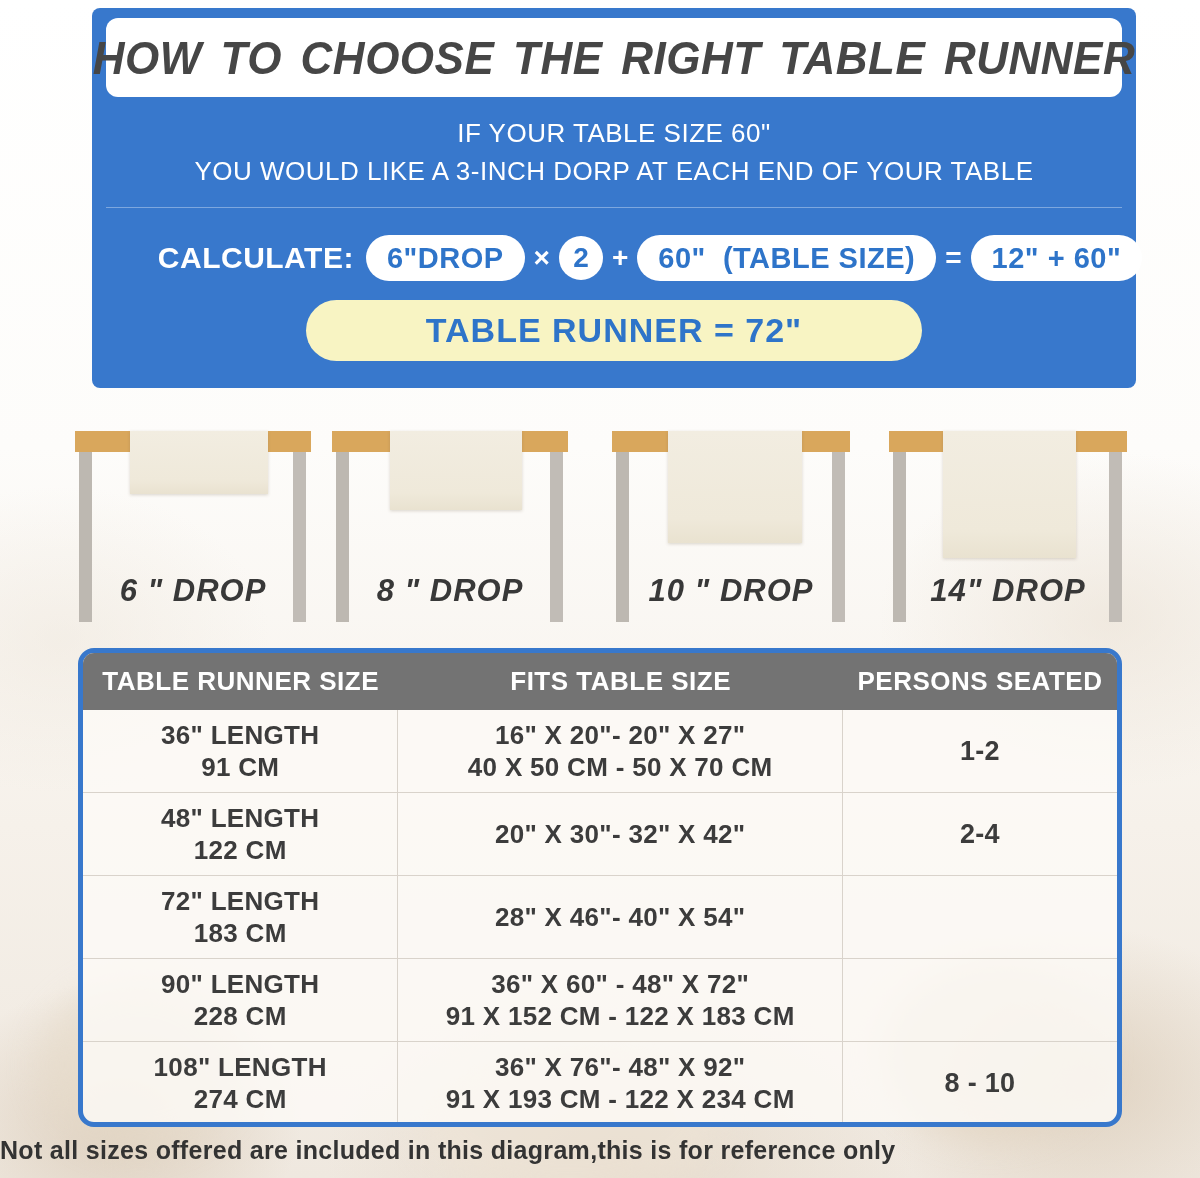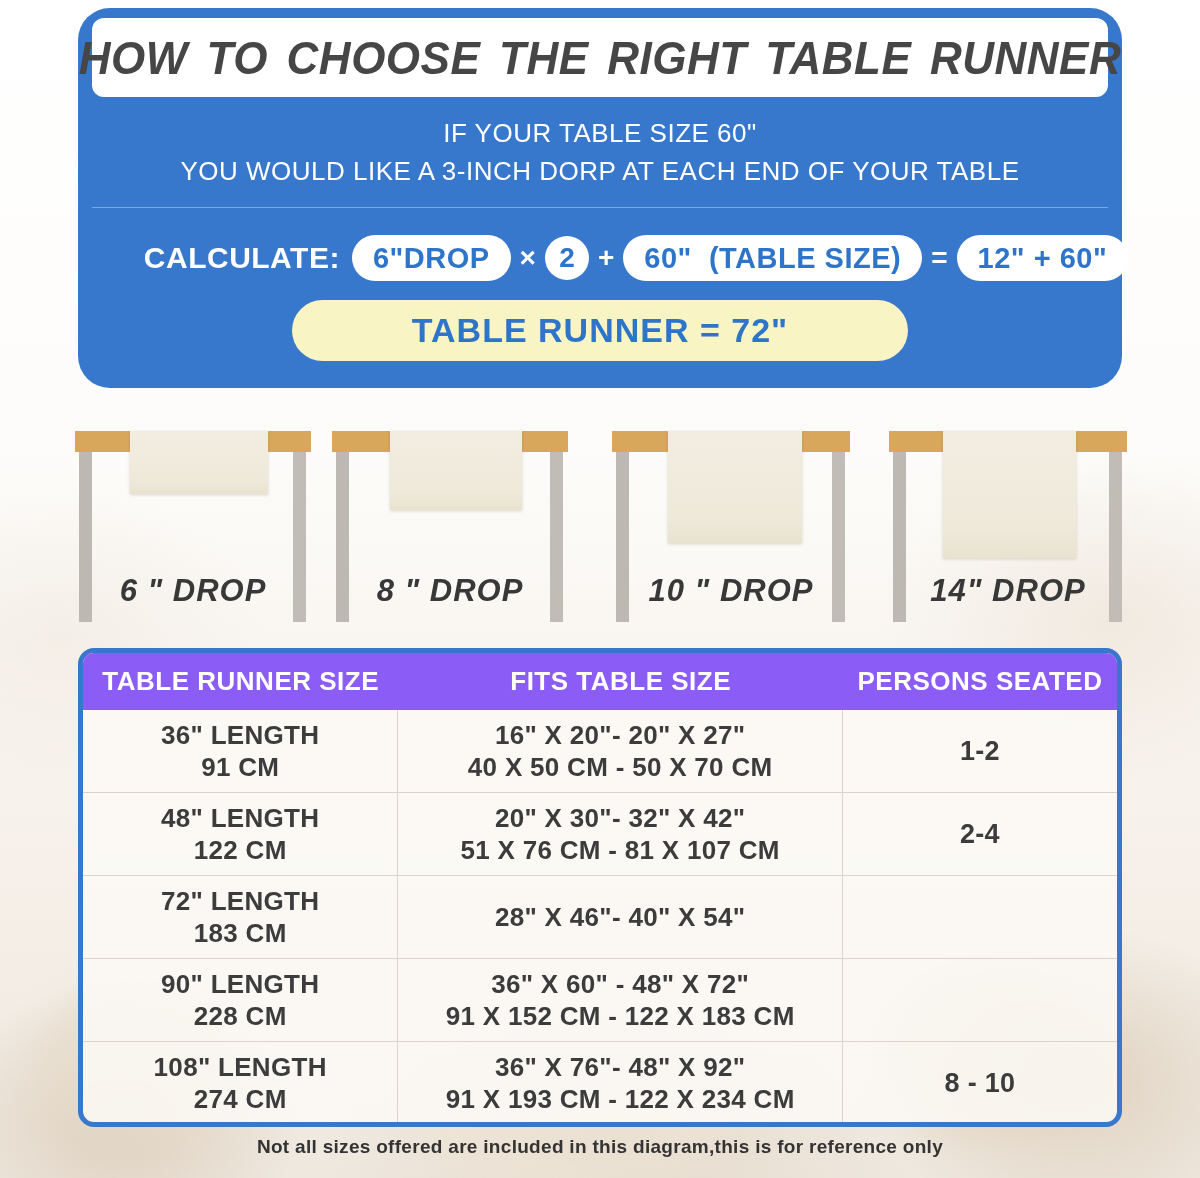--- a/index.html
+++ b/index.html
@@ -13,22 +13,22 @@
       radial-gradient(ellipse 330px 240px at 1110px 620px, rgba(232,222,208,0.55), transparent 70%),
       radial-gradient(ellipse 300px 220px at 60px 640px, rgba(236,228,216,0.45), transparent 70%),
       linear-gradient(180deg, #ffffff 0%, #fdfcfa 38%, #f6f1ea 70%, #efe8df 100%);
   }
   .bg-blur { position:absolute; filter:blur(16px); opacity:.6; border-radius:50%; pointer-events:none; }
   .blob1 { left:880px; top:960px; width:220px; height:180px; background:#e3d5c2; }
   .blob2 { left:40px;  top:980px; width:200px; height:170px; background:#e7dccb; }
   .blob3 { left:420px; top:1040px; width:300px; height:160px; background:#eee4d6; }
 
   
-  .hero { position:absolute; left:78px; top:8px; width:1044px; height:380px;
-          background:#3878CC; border-radius:32px; }
+  .hero { position:absolute; left:92px; top:8px; width:1044px; height:380px;
+          background:#3878CC; border-radius:8px; }
   .title-box { position:absolute; left:14px; top:10px; width:1016px; height:79px;
                background:#ffffff; border-radius:12px;
                display:flex; align-items:center; justify-content:center; }
   .title { font-size:44px; font-weight:bold; font-style:italic; color:#464646;
            letter-spacing:.5px; word-spacing:6px; white-space:nowrap; transform:scaleY(1.04); }
   .sub { position:absolute; left:0; width:100%; text-align:center; color:#ffffff;
          font-size:26px; letter-spacing:.5px; }
   .sub1 { top:110px; }
   .sub2 { top:148px; }
   .hero-divider { position:absolute; top:199px; left:14px; right:14px; height:1px;
@@ -66,36 +66,36 @@
   #fig3 .runner { left:56px; width:134px; height:112px; }
   #fig4 .runner { left:54px; width:133px; height:127px; }
   .drop-label { position:absolute; top:142px; left:0; right:0; text-align:center;
                 font-weight:bold; font-style:italic; font-size:31px; color:#383838;
                 letter-spacing:1px; white-space:nowrap; }
 
   
   .size-table { position:absolute; left:78px; top:648px; width:1044px; height:479px;
                 box-sizing:border-box; border:5px solid #3878CC; border-radius:16px;
                 background:rgba(252,250,247,0.82); overflow:hidden; }
-  .st-header { display:flex; height:57px; background:#8b5cf6; align-items:center; }
+  .st-header { display:flex; height:57px; background:#737373; align-items:center; }
   .st-header .hcell { color:#ffffff; font-weight:bold; font-size:26px; letter-spacing:.5px;
                       text-align:center; }
   .c1 { width:30.5%; } .c2 { width:43%; } .c3 { width:26.5%; }
   .st-row { display:flex; height:82px; }
   .st-row + .st-row { border-top:1px solid #D9D3CB; }
   .cell { box-sizing:border-box; display:flex; flex-direction:column;
           justify-content:center; align-items:center; text-align:center; }
   .cell.c1, .cell.c2 { border-right:1px solid #D9D3CB; }
   .cell div { font-weight:bold; font-size:26px; line-height:32px; color:#3C3C3C;
               letter-spacing:.3px; white-space:nowrap; }
   .cell.c3 div { font-size:27px; }
 
   
-  .footer-note { position:absolute; top:1136px; left:0; width:100%; text-align:center;
-                 font-weight:bold; font-size:19px; color:#333333; letter-spacing:.3px; }
+  .footer-note { position:absolute; top:1136px; left:0; width:100%; text-align:left;
+                 font-weight:bold; font-size:25px; color:#333333; letter-spacing:.3px; }
 </style>
 </head>
 <body>
 
 <div class="bg-blur blob1"></div>
 <div class="bg-blur blob2"></div>
 <div class="bg-blur blob3"></div>
 
 <div class="hero">
   <div class="title-box">
@@ -167,21 +167,20 @@
     </div>
   </div>
 
   <div class="st-row">
     <div class="cell c1">
       <div>48" LENGTH</div>
       <div>122 CM</div>
     </div>
     <div class="cell c2">
       <div>20" X 30"- 32" X 42"</div>
-      <div>51 X 76 CM - 81 X 107 CM</div>
     </div>
     <div class="cell c3">
       <div>2-4</div>
     </div>
   </div>
 
   <div class="st-row">
     <div class="cell c1">
       <div>72" LENGTH</div>
       <div>183 CM</div>

